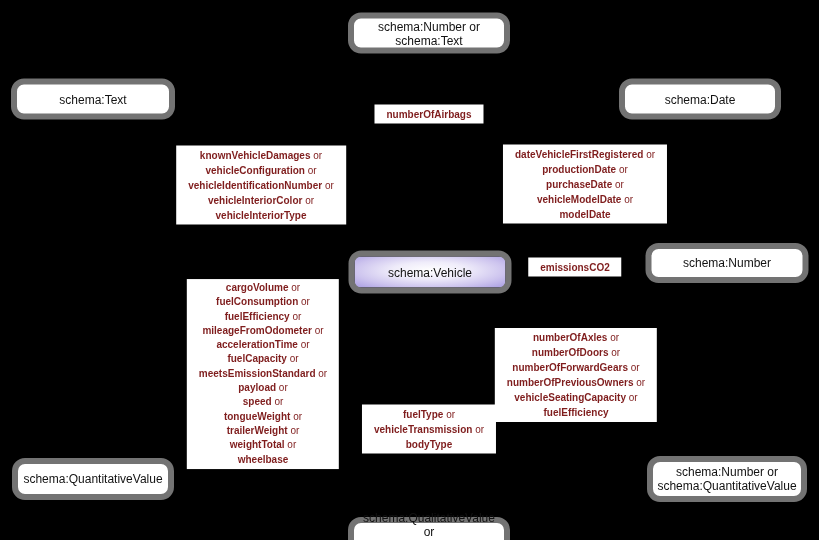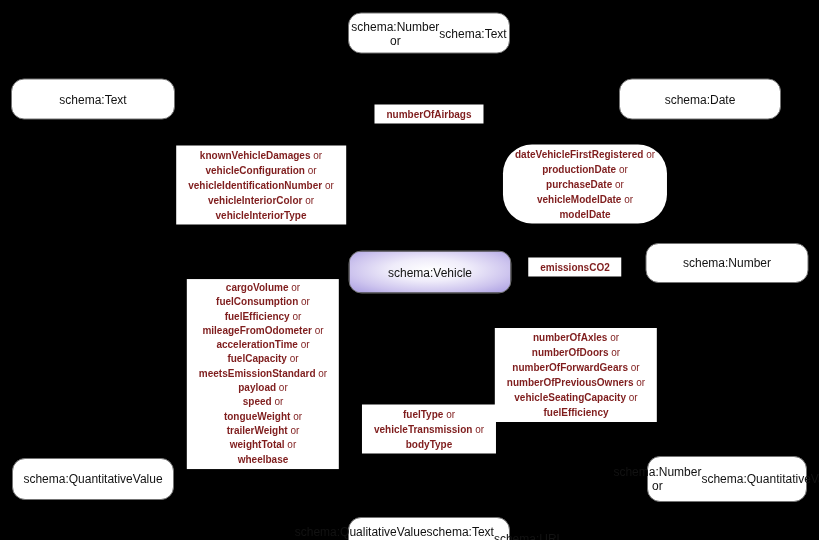--- a/index.html
+++ b/index.html
@@ -15,28 +15,28 @@
     overflow: hidden;
     font-family: "Liberation Sans", "DejaVu Sans", sans-serif;
   }
   
   .node {
     position: absolute;
     transform: translate(-50%, -50%);
     width: 162px;
     box-sizing: border-box;
     background: #ffffff;
-    border: 1px solid #737373;
+    border: 6px solid #737373;
     border-radius: 13px;
     color: #121212;
     font-size: 12px;
     line-height: 14px;
     text-align: center;
     display: flex;
-    flex-direction: row;
+    flex-direction: column;
     align-items: center;
     justify-content: center;
     padding: 4px 6px;
     cursor: default;
   }
   .node.class-node {
     background: radial-gradient(ellipse at 50% 45%, #ffffff 0%, #efecfa 35%, #cdc4ee 70%, #a89ce1 100%);
   }
   
   .edge-label {
@@ -99,21 +99,21 @@
     </div>
 
   <div class="edge-label" style="left:261px; top:185px;">
       <div class="line"><b>knownVehicleDamages</b> or</div>
       <div class="line"><b>vehicleConfiguration</b> or</div>
       <div class="line"><b>vehicleIdentificationNumber</b> or</div>
       <div class="line"><b>vehicleInteriorColor</b> or</div>
       <div class="line"><b>vehicleInteriorType</b></div>
     </div>
 
-  <div class="edge-label" style="left:585px; top:184px;border-radius:29px;">
+  <div class="edge-label" style="left:585px; top:184px;">
       <div class="line"><b>dateVehicleFirstRegistered</b> or</div>
       <div class="line"><b>productionDate</b> or</div>
       <div class="line"><b>purchaseDate</b> or</div>
       <div class="line"><b>vehicleModelDate</b> or</div>
       <div class="line"><b>modelDate</b></div>
     </div>
 
   <div class="edge-label" style="left:575px; top:267px;">
       <div class="line"><b>emissionsCO2</b></div>
     </div>

